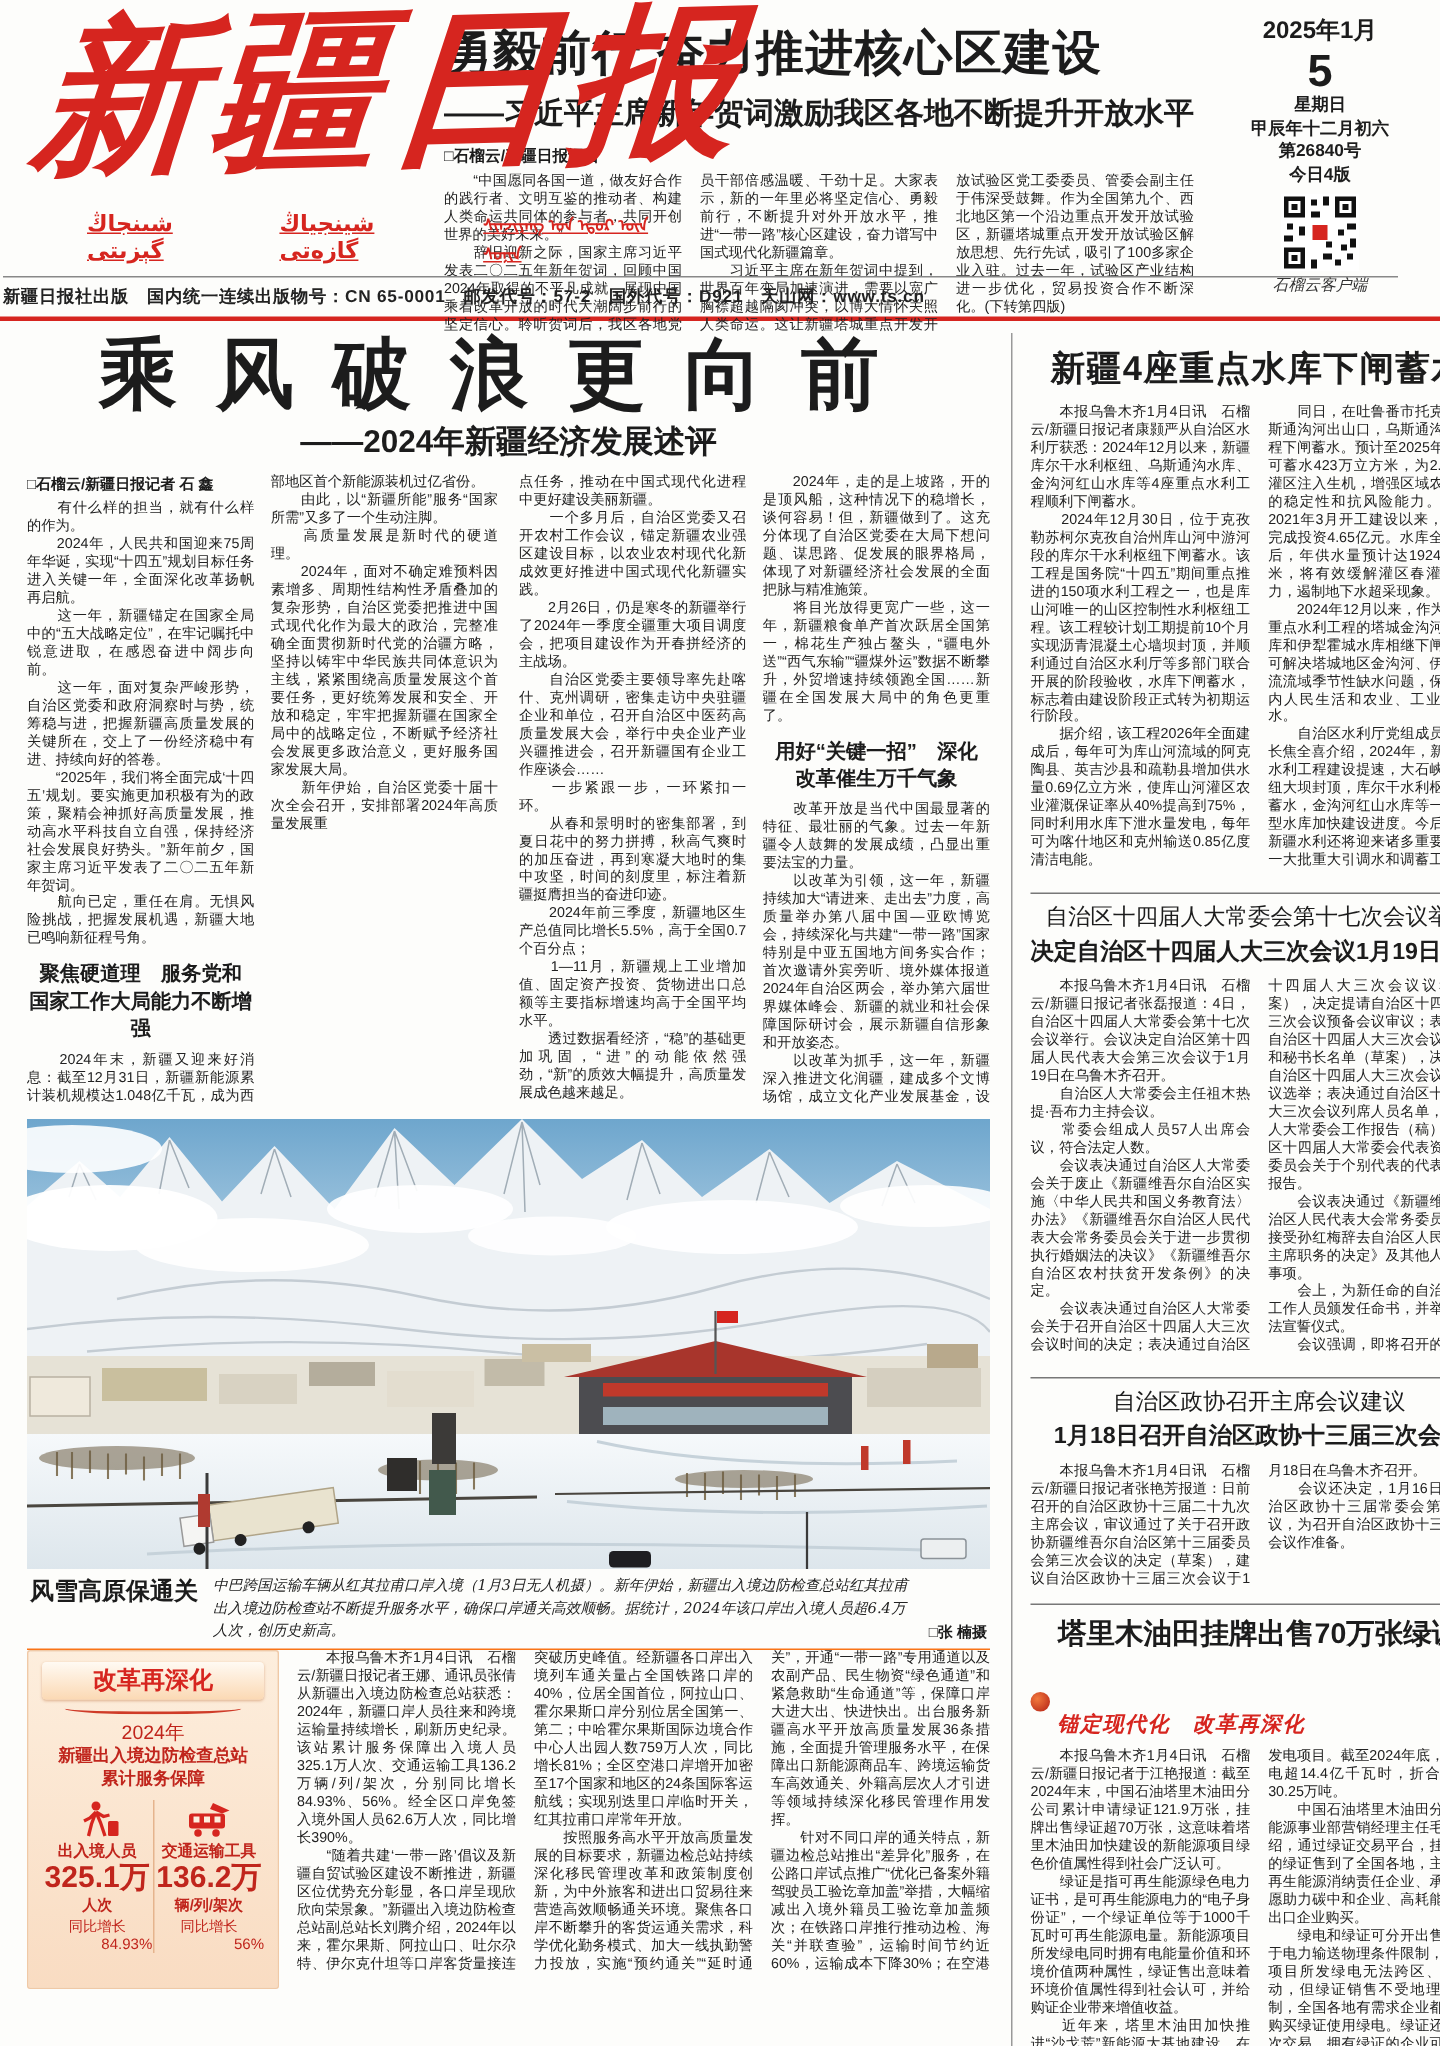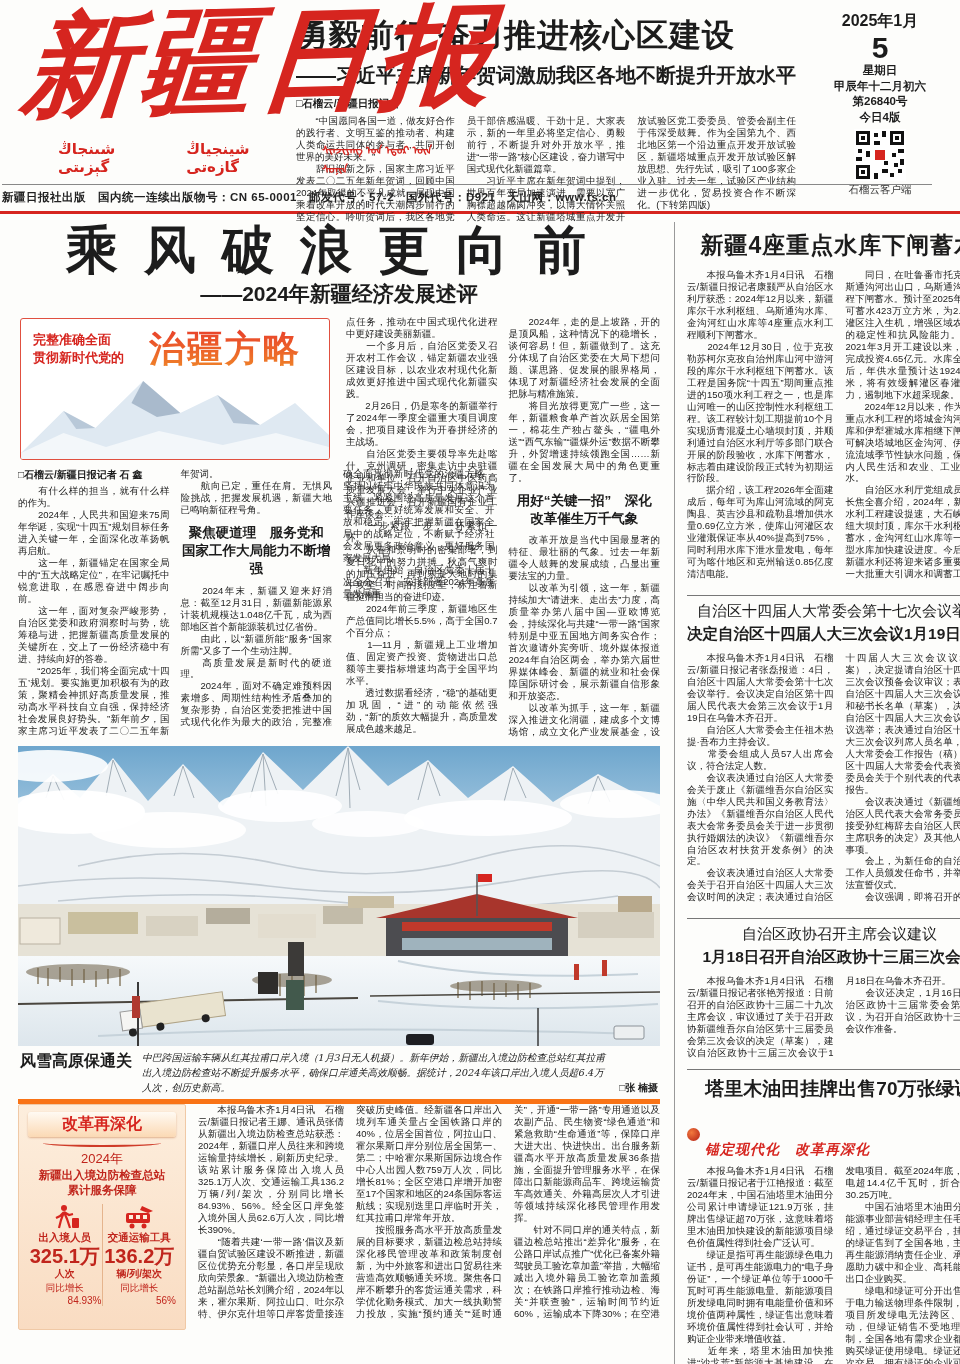--- a/index.html
+++ b/index.html
@@ -12,27 +12,27 @@
   
   .masthead { display:flex; height:214px; border-bottom:3px solid #d6251f; padding:0 14px 0 18px; position:relative; }
   .mast-left { width:452px; position:relative; }
   .logo {
     position:absolute; left:6px; top:-2px; color:#d6251f;
     font-family:"DejaVu Serif","Liberation Serif",serif;
     font-size:112px; font-weight:900; font-style:italic;
     letter-spacing:6px; transform:skewX(-6deg) rotate(-1.5deg);
     white-space:nowrap; line-height:1.1;
   }
-  .scripts { position:absolute; left:40px; top:138px; width:400px; display:flex; gap:18px; align-items:flex-end; color:#d6251f; font-size:15px; font-weight:bold; }
+  .scripts { position:absolute; left:40px; top:138px; width:400px; display:flex; gap:18px; align-items:flex-end; color:#d6251f; font-size:15px; font-weight:bold;text-decoration:underline; }
   .pubinfo { position:absolute; left:2px; bottom:6px; width:930px; font-size:11.5px; font-weight:bold; color:#222; letter-spacing:.5px; border-top:1px solid #888; padding-top:5px; }
   .dateblock { position:absolute; right:16px; top:10px; width:128px; text-align:center; line-height:1.35; }
   .date-l1 { font-size:16px; font-weight:900; }
   .date-day { font-size:30px; font-weight:900; line-height:1.05; }
   .date-sm { font-size:11.5px; font-weight:bold; }
-  .qrblock { position:absolute; right:34px; top:129px; width:92px; text-align:center; }
+  .qrblock { position:absolute; right:34px; top:129px; width:92px; text-align:center;font-style:italic; }
   .qr { width:52px; height:52px; margin:0 auto; display:block; }
   .qr-cap { font-size:10.5px; margin-top:2px; color:#333; }
   
   .top-story { flex:1; padding:14px 150px 0 20px; }
   .top-story h1 { font-size:32px; font-weight:900; letter-spacing:1px; white-space:nowrap; }
   .top-story h2 { font-size:20px; font-weight:900; margin-top:4px; white-space:nowrap; }
   .top-byline { font-size:10.5px; font-weight:bold; margin:8px 0 4px; }
   .top-body { height:112px; column-count:3; column-gap:12px; font-size:9.5px; line-height:1.24; text-align:justify; white-space:pre-line; overflow:hidden; color:#222; }
   
   .content { display:grid; grid-template-columns:642px 1fr; gap:0 14px; padding:8px 14px 0 18px; }
@@ -46,21 +46,21 @@
   .body-text { font-size:9.5px; line-height:1.26; text-align:justify; white-space:pre-line; color:#222; }
   .byline { font-size:10px; font-weight:bold; margin-bottom:3px; }
   .crosshead { font-size:13.5px; font-weight:900; text-align:center; line-height:1.35; margin:8px 0 6px; }
   .promo { column-span:all; border:1.5px solid #e05040; border-radius:3px; height:142px; margin:2px 2px 8px; padding:8px 6px 0 10px; position:relative; overflow:hidden; background:#fff; }
   .promo-lines { position:absolute; left:12px; top:12px; color:#d6251f; font-weight:900; font-size:13px; line-height:1.4; }
   .promo-big { position:absolute; left:128px; top:6px; font-size:36px; font-weight:900; background:linear-gradient(180deg,#e8392b,#f08c28); -webkit-background-clip:text; background-clip:text; color:transparent; letter-spacing:2px; }
   .promo-mtn { position:absolute; left:0; bottom:0; width:100%; height:86px; }
   
   .photo-wrap { margin-top:6px; }
   .photo-svg { width:642px; height:300px; display:block; }
-  .caption-row { display:flex; gap:10px; align-items:flex-start; padding:5px 2px 4px; border-bottom:5px solid #f97316; }
+  .caption-row { display:flex; gap:10px; align-items:flex-start; padding:5px 2px 4px; border-bottom:1px solid #f97316; }
   .caption-title { font-size:16px; font-weight:900; white-space:nowrap; }
   .caption-text { flex:1; font-family:"DejaVu Serif","Liberation Serif",serif; font-style:italic; font-size:9.8px; line-height:1.5; color:#222; }
   .caption-credit { font-size:10px; font-weight:bold; white-space:nowrap; align-self:flex-end; }
   
   .port-head { font-size:27px; font-weight:900; text-align:center; letter-spacing:.5px; margin:9px 0 7px; white-space:nowrap; }
   .port-row { display:flex; gap:12px; height:226px; overflow:hidden; }
   .infobox { width:168px; flex:none; background:linear-gradient(180deg,#fdeedd,#f9dcc2); border:1px solid #f0c9a6; border-radius:2px; padding:7px 9px; color:#c0251c; }
   .ib-banner { background:linear-gradient(180deg,#fffaf3,#fbd9b4); border-radius:3px; box-shadow:0 1px 2px rgba(180,90,30,.4); text-align:center; font-size:16px; font-weight:900; color:#d6251f; padding:2px 0; }
   .ib-arc { height:8px; border-bottom:2px solid #cf3b28; border-radius:50%; width:80%; margin:2px auto 3px; }
   .ib-year { text-align:center; font-size:13px; font-weight:400; }
@@ -166,34 +166,20 @@
 
   <div class="main-col">
 
     <div class="lead-head">
       <h1>乘风破浪更向前</h1>
       <h2>——2024年新疆经济发展述评</h2>
     </div>
 
     <div class="lead-cols">
       <div class="lead-group">
-        <div class="promo">
-          <div class="promo-lines">
-            <div>完整准确全面</div>
-            <div>贯彻新时代党的</div>
-          </div>
-          <div class="promo-big">治疆方略</div>
-          <svg class="promo-mtn" viewBox="0 0 290 86" preserveAspectRatio="none">
-            <polygon points="0,80 40,38 70,55 115,8 150,40 185,22 225,52 258,30 290,62 290,86 0,86" fill="#dfe9f2"></polygon>
-            <polygon points="115,8 150,40 128,44 104,30" fill="#7c93ad" opacity=".55"></polygon>
-            <polygon points="185,22 225,52 200,50" fill="#8aa0b8" opacity=".5"></polygon>
-            <polygon points="40,38 70,55 52,56" fill="#8aa0b8" opacity=".45"></polygon>
-            <polygon points="0,80 40,60 80,74 130,58 190,72 240,60 290,74 290,86 0,86" fill="#f3f7fa"></polygon>
-          </svg>
-        </div>
         <div class="byline">□石榴云/新疆日报记者 石 鑫</div>
         <p class="body-text">　　有什么样的担当，就有什么样的作为。
 　　2024年，人民共和国迎来75周年华诞，实现“十四五”规划目标任务进入关键一年，全面深化改革扬帆再启航。
 　　这一年，新疆锚定在国家全局中的“五大战略定位”，在牢记嘱托中锐意进取，在感恩奋进中阔步向前。
 　　这一年，面对复杂严峻形势，自治区党委和政府洞察时与势，统筹稳与进，把握新疆高质量发展的关键所在，交上了一份经济稳中有进、持续向好的答卷。
 　　“2025年，我们将全面完成‘十四五’规划。要实施更加积极有为的政策，聚精会神抓好高质量发展，推动高水平科技自立自强，保持经济社会发展良好势头。”新年前夕，国家主席习近平发表了二〇二五年新年贺词。
 　　航向已定，重任在肩。无惧风险挑战，把握发展机遇，新疆大地已鸣响新征程号角。</p>
         <h3 class="crosshead" style="white-space:pre-line">聚焦硬道理　服务党和
 国家工作大局能力不断增强</h3>
         <p class="body-text">　　2024年末，新疆又迎来好消息：截至12月31日，新疆新能源累计装机规模达1.048亿千瓦，成为西部地区首个新能源装机过亿省份。

